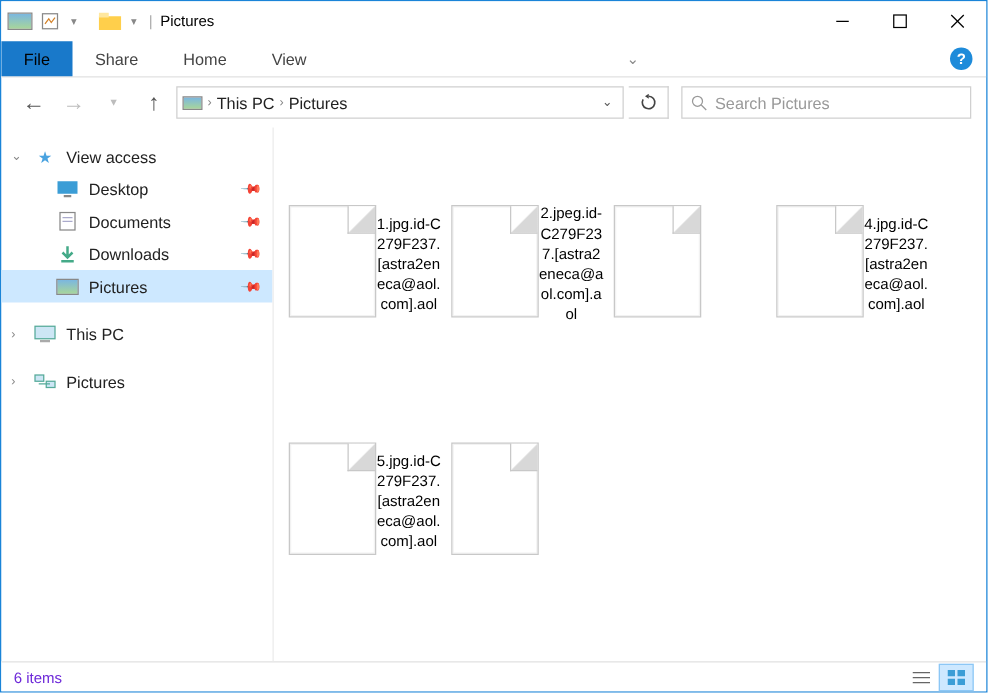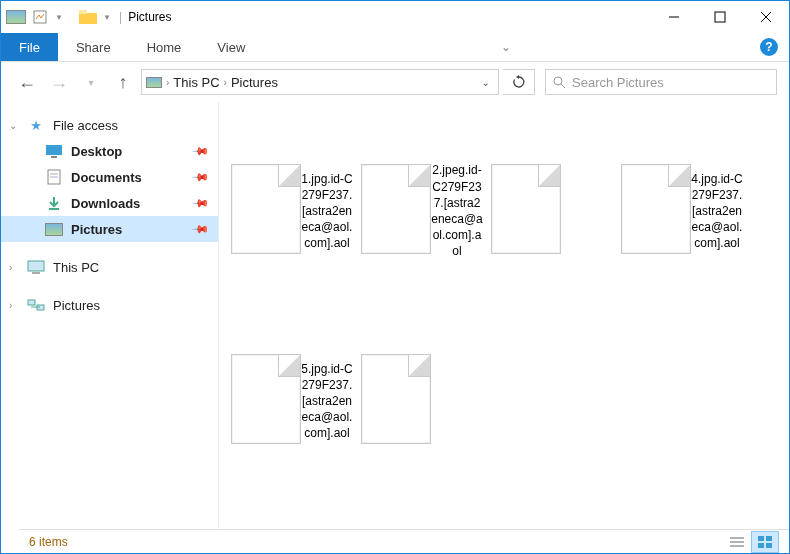--- a/index.html
+++ b/index.html
@@ -7,52 +7,52 @@
 
 .titlebar { height: 32px; background: #fff; display: flex; align-items: center; padding-left: 4px; user-select: none; }
 .titlebar .qat { display: flex; align-items: center; gap: 2px; }
 .titlebar .qat-icon { width: 22px; height: 22px; display: flex; align-items: center; justify-content: center; }
 .titlebar .qat-sep { width: 8px; }
 .titlebar-title { margin-left: 6px; font-size: 12px; color: #000; display: flex; align-items: center; gap: 4px; }
 .win-controls { margin-left: auto; display: flex; }
 .win-btn { width: 46px; height: 30px; display: flex; align-items: center; justify-content: center; font-size: 14px; }
 
 .ribbon { height: 29px; display: flex; align-items: stretch; border-bottom: 1px solid #e1e1e1; background:#fff; }
-.ribbon-file { background: #1979ca; color: #ffffff; padding: 0 18px; font-size: 13px; display: flex; align-items: center; }
+.ribbon-file { background: #1979ca; color: #000000; padding: 0 18px; font-size: 13px; display: flex; align-items: center; }
 .ribbon-tab { padding: 0 18px; font-size: 13px; color: #444; display: flex; align-items: center; }
 .ribbon-help { margin-left: auto; width: 40px; display: flex; align-items: center; justify-content: center; }
 .help-circle { width: 18px; height: 18px; border-radius: 50%; background: #1e8bda; color: #fff; font-size: 12px; display: flex; align-items: center; justify-content: center; font-weight: bold; }
 
 .navbar { height: 40px; display: flex; align-items: center; padding: 0 12px; gap: 4px; }
 .nav-btn { width: 28px; height: 28px; display: flex; align-items: center; justify-content: center; color: #555; font-size: 18px; }
 .nav-btn.disabled { color: #bdbdbd; }
 .addr-box { flex: 1; height: 26px; border: 1px solid #d0d0d0; display: flex; align-items: center; padding: 0 4px; gap: 4px; font-size: 13px; color: #222; }
 .addr-sep { color: #888; font-size: 10px; }
 .addr-drop { margin-left: auto; color: #555; font-size: 10px; padding-right:4px;}
 .refresh-btn { width: 32px; height: 26px; border: 1px solid #d0d0d0; border-left: none; display: flex; align-items: center; justify-content: center; color: #444; }
 .search-box { width: 232px; height: 26px; border: 1px solid #d0d0d0; display: flex; align-items: center; padding: 0 6px; gap: 6px; color: #999; font-size: 13px; margin-left: 6px; }
 
 .body-split { display: flex; height: 427px; }
 .navpane { width: 218px; border-right: 1px solid #ececec; padding-top: 10px; overflow:hidden; }
 .np-group { margin-bottom: 12px; }
-.np-item { height: 26px; display: flex; align-items: center; padding-left: 26px; font-size: 13px; color: #222; gap: 8px; position:relative;font-weight:bold; }
+.np-item { height: 26px; display: flex; align-items: center; padding-left: 26px; font-size: 13px; color: #222; gap: 8px; position:relative; }
 .np-item.header { font-weight: normal; }
 .np-item.selected { background: #cde8ff; }
 .np-icon { width: 18px; height: 18px; display: flex; align-items: center; justify-content: center; }
 .np-pin { margin-left: auto; margin-right: 10px; color: #888; font-size: 11px; transform: rotate(45deg); }
 .np-chev { position:absolute; left:8px; color:#888; font-size:10px; }
 
 .content { flex: 1; display: flex; flex-wrap: wrap; align-content: flex-start; padding: 14px 8px; gap: 0; }
 .file-item { width: 130px; height: 190px; display: flex; flex-direction: row; align-items: center; text-align: center; padding: 4px; }
 .file-icon { width: 70px; height: 90px; position: relative; margin-bottom: 4px; }
 .file-icon .sheet { width: 70px; height: 90px; background: #fff; border: 1px solid #c8c8c8; position: relative; box-shadow: 0 0 0 1px #f2f2f2 inset; }
 .file-icon .fold { position: absolute; top: 0; right: 0; width: 22px; height: 22px; background: linear-gradient(135deg, #fff 48%, #d8d8d8 52%); border-left: 1px solid #c8c8c8; border-bottom: 1px solid #c8c8c8; }
 .file-label { font-size: 12px; color: #000; line-height: 1.35; word-break: break-all; }
 
-.statusbar { height: 25px; border-top: 1px solid #e1e1e1; display: flex; align-items: center; padding: 0 10px; font-size: 12px; color: #a16207; background:#fff;margin-left:18px;}
+.statusbar { height: 25px; border-top: 1px solid #e1e1e1; display: flex; align-items: center; padding: 0 10px; font-size: 12px; color: #6d28d9; background:#fff;}
 .view-toggles { margin-left: auto; display: flex; }
 .view-btn { width: 28px; height: 22px; border: 1px solid transparent; display: flex; align-items: center; justify-content: center; }
 .view-btn.active { background: #cde8ff; border-color: #8cc7f5; }
 
 svg { display: block; }
 .folder-mini { width:18px; height:14px; }
 .folder-mini rect.top { fill:#ffe79e; }
 .folder-mini rect.body { fill:#ffcf4b; }
 .pic-icon { width:20px; height:14px; background: linear-gradient(#7bb7e0,#a8d69a); border:1px solid #888; }
 </style>
@@ -141,21 +141,21 @@
   </div>
 </div>
 
 <div class="body-split">
 
   <div class="navpane">
     <div class="np-group">
       <div class="np-item header">
         <span class="np-chev">⌄</span>
         <span class="np-icon" style="color:#4aa3e0;">★</span>
-        <span>File access</span>
+        <span>View access</span>
       </div>
       <div class="np-item" style="padding-left:44px;">
         <span class="np-icon">
             <svg width="18" height="14">
               <rect x="1" y="1" width="16" height="10" fill="#3b9dd6"></rect>
               <rect x="6" y="12" width="6" height="2" fill="#888"></rect>
             </svg>
           </span>
         <span>Desktop</span>
         <span class="np-pin">📌</span>

